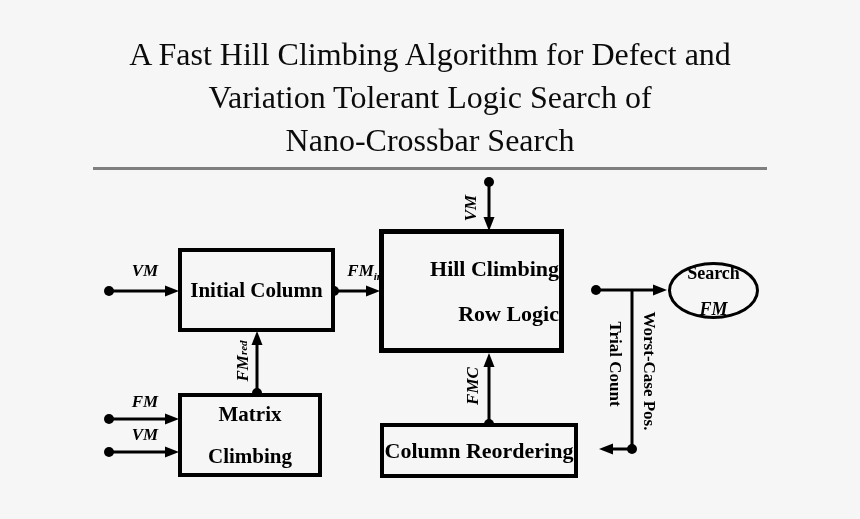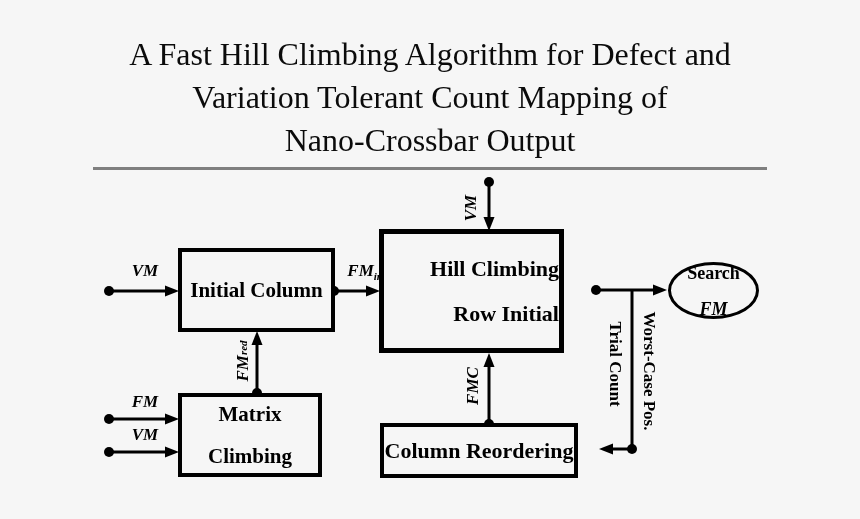--- a/index.html
+++ b/index.html
@@ -65,22 +65,22 @@
   svg line{stroke:#000;stroke-width:3;}
   svg circle,svg polygon{fill:#000;stroke:none;}
 </style>
 </head>
 <body>
 
 <div id="stage">
 
   <div id="title" class="abs">
     <div>A Fast Hill Climbing Algorithm for Defect and</div>
-    <div>Variation Tolerant Count Mapping of</div>
-    <div>Nano-Crossbar Output</div>
+    <div>Variation Tolerant Logic Search of</div>
+    <div>Nano-Crossbar Search</div>
   </div>
   <div id="title-rule" class="abs"></div>
 
   <svg width="860" height="519" viewBox="0 0 860 519">
     <g>
       <circle cx="109" cy="291" r="5"></circle>
       <line x1="109" y1="291" x2="167" y2="291"></line>
       <polygon points="179,291 165,285.5 165,296.5"></polygon>
     </g>
     <g>
@@ -124,21 +124,21 @@
       <line x1="632" y1="449" x2="612" y2="449"></line>
       <polygon points="599,449 613,443.5 613,454.5"></polygon>
     </g>
   </svg>
 
   <div id="node-icm" class="abs node">
     <div>Initial Column</div>
   </div>
   <div id="node-hc" class="abs node">
     <div>Hill Climbing</div>
-    <div>Row Initial</div>
+    <div>Row Logic</div>
   </div>
   <div id="node-mr" class="abs node">
     <div>Matrix</div>
     <div>Climbing</div>
   </div>
   <div id="node-cr" class="abs node">
     <div>Column Reordering</div>
   </div>
   <div id="node-out" class="abs node">
     <div>Search</div>

